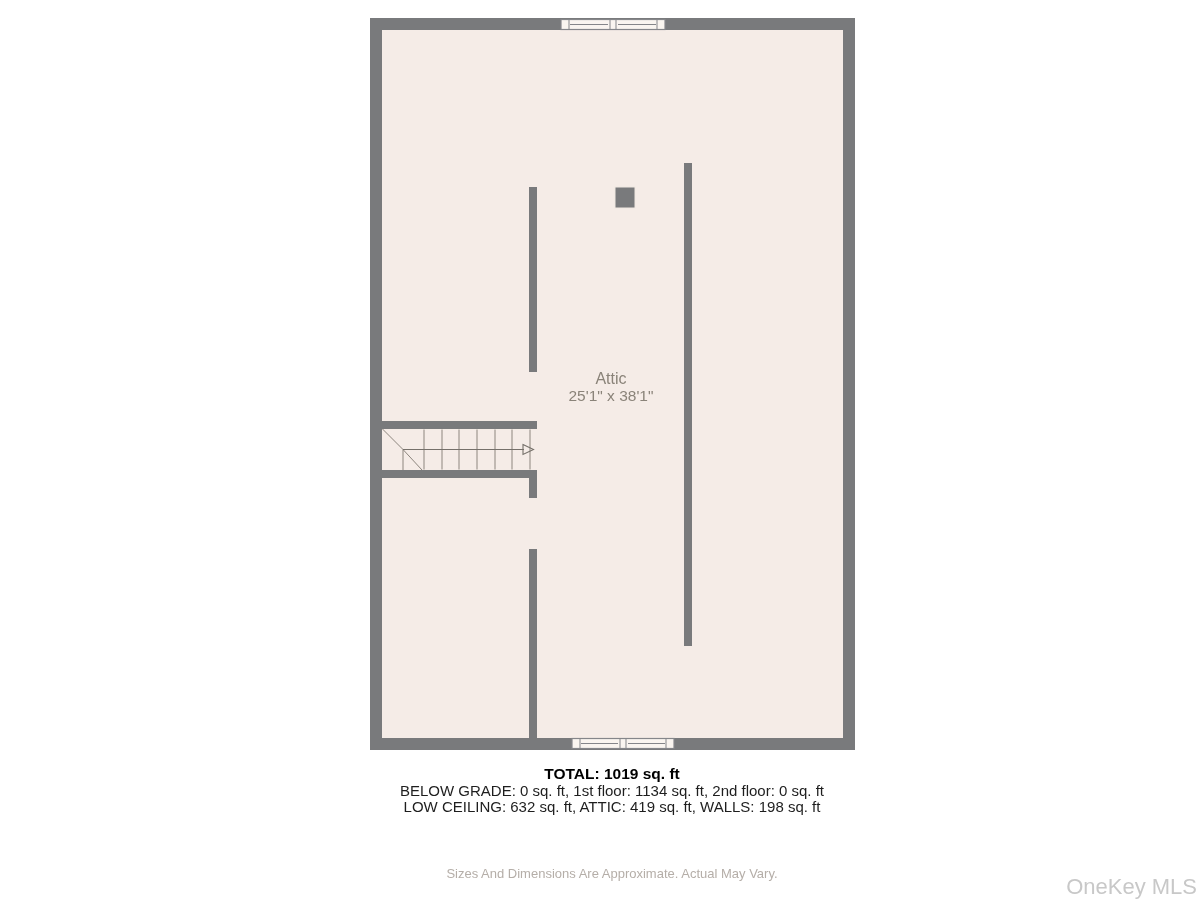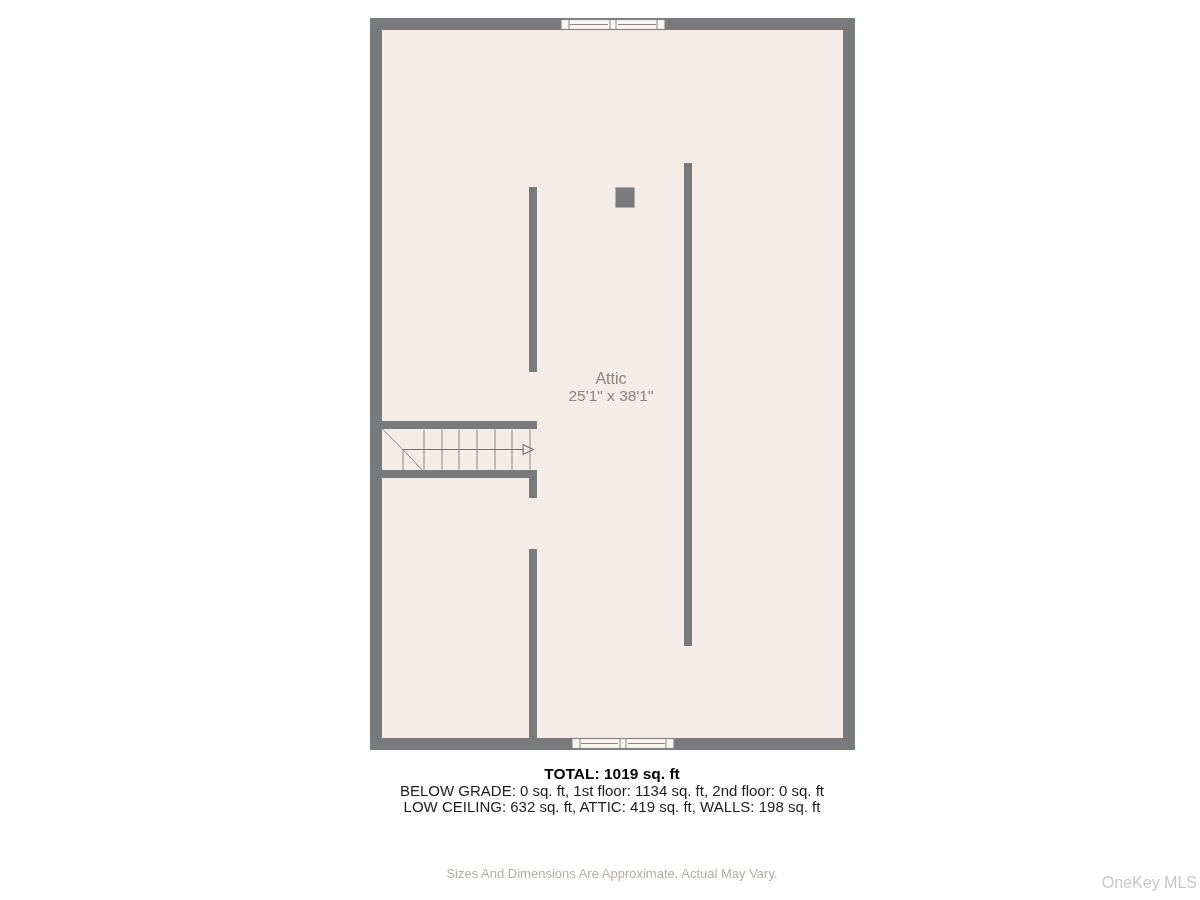--- a/index.html
+++ b/index.html
@@ -39,21 +39,21 @@
   }
   .footer .total { font-weight: bold; font-size: 15.5px; color: #000000; }
   .disclaimer {
     position: absolute; left: 0; top: 866px; width: 1200px;
     text-align: center; font-size: 13px; color: #b5aea8;
   }
 
   
   .watermark {
     position: absolute; top: 874px; right: 15px;
-    font-size: 16px; color: #c8c8c8;
+    font-size: 22px; color: #c8c8c8;
   }
 </style>
 </head>
 <body>
 
 <div class="canvas">
 
   <svg class="plan" width="1200" height="900" viewBox="0 0 1200 900" xmlns="http://www.w3.org/2000/svg">
 
     <rect class="wall" x="358" y="18" width="485" height="732"></rect>

